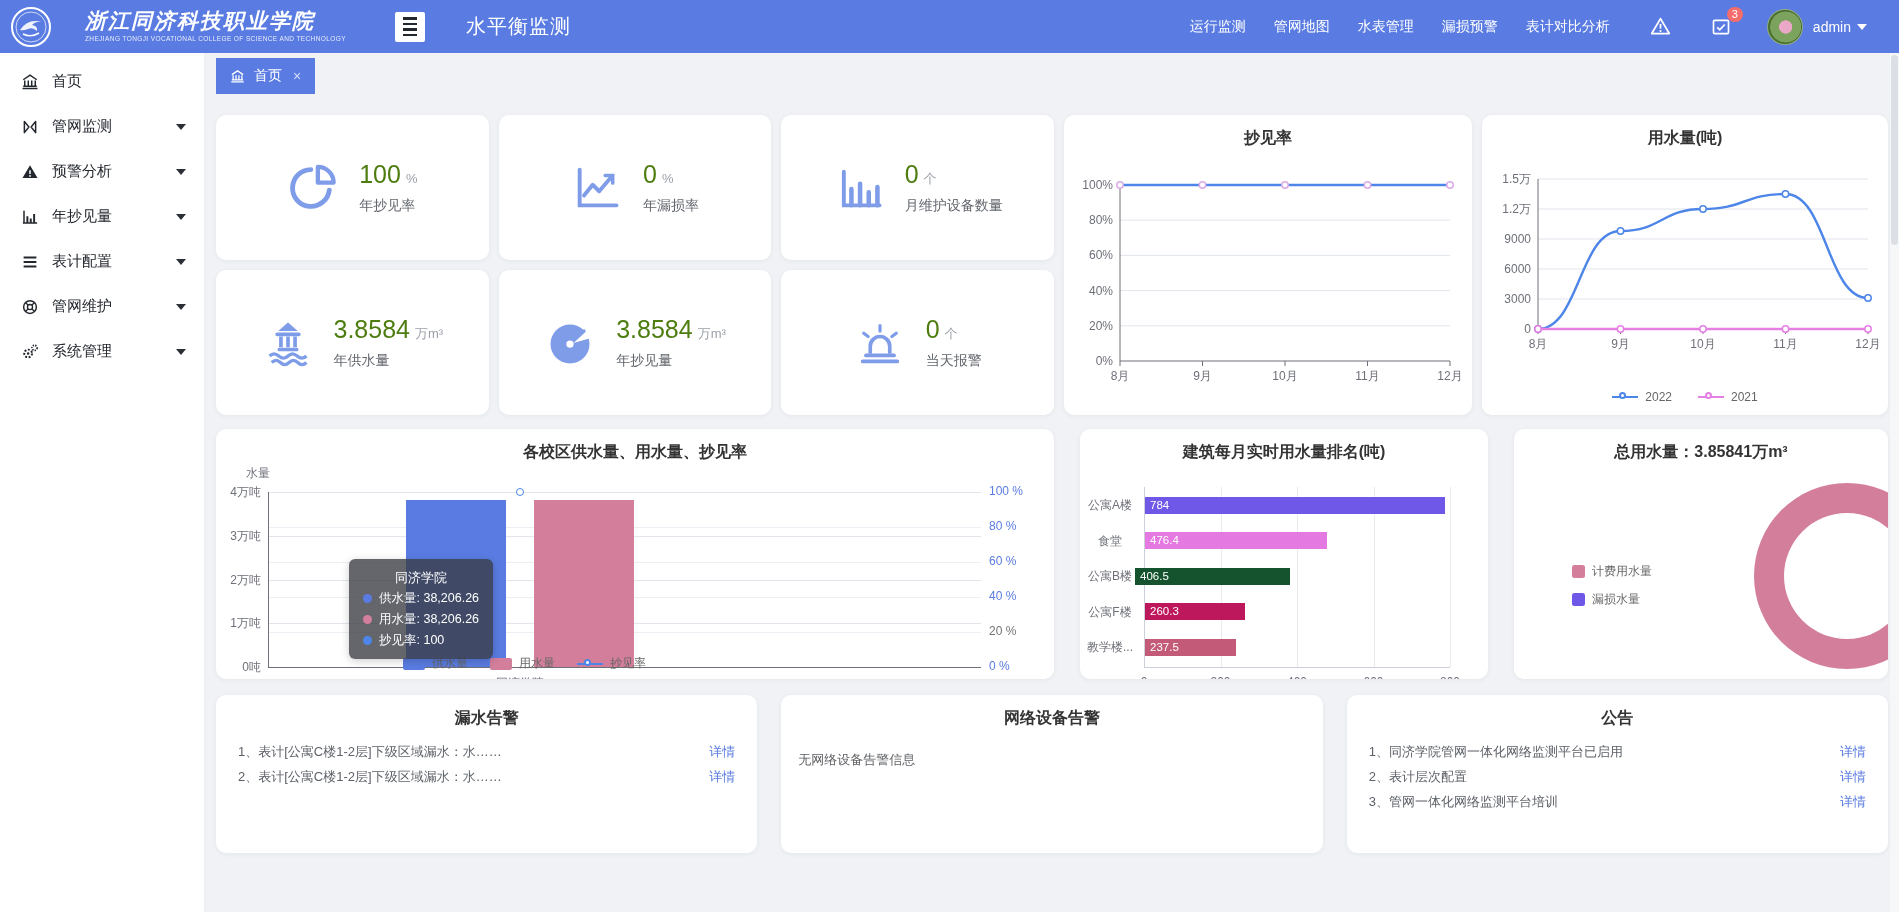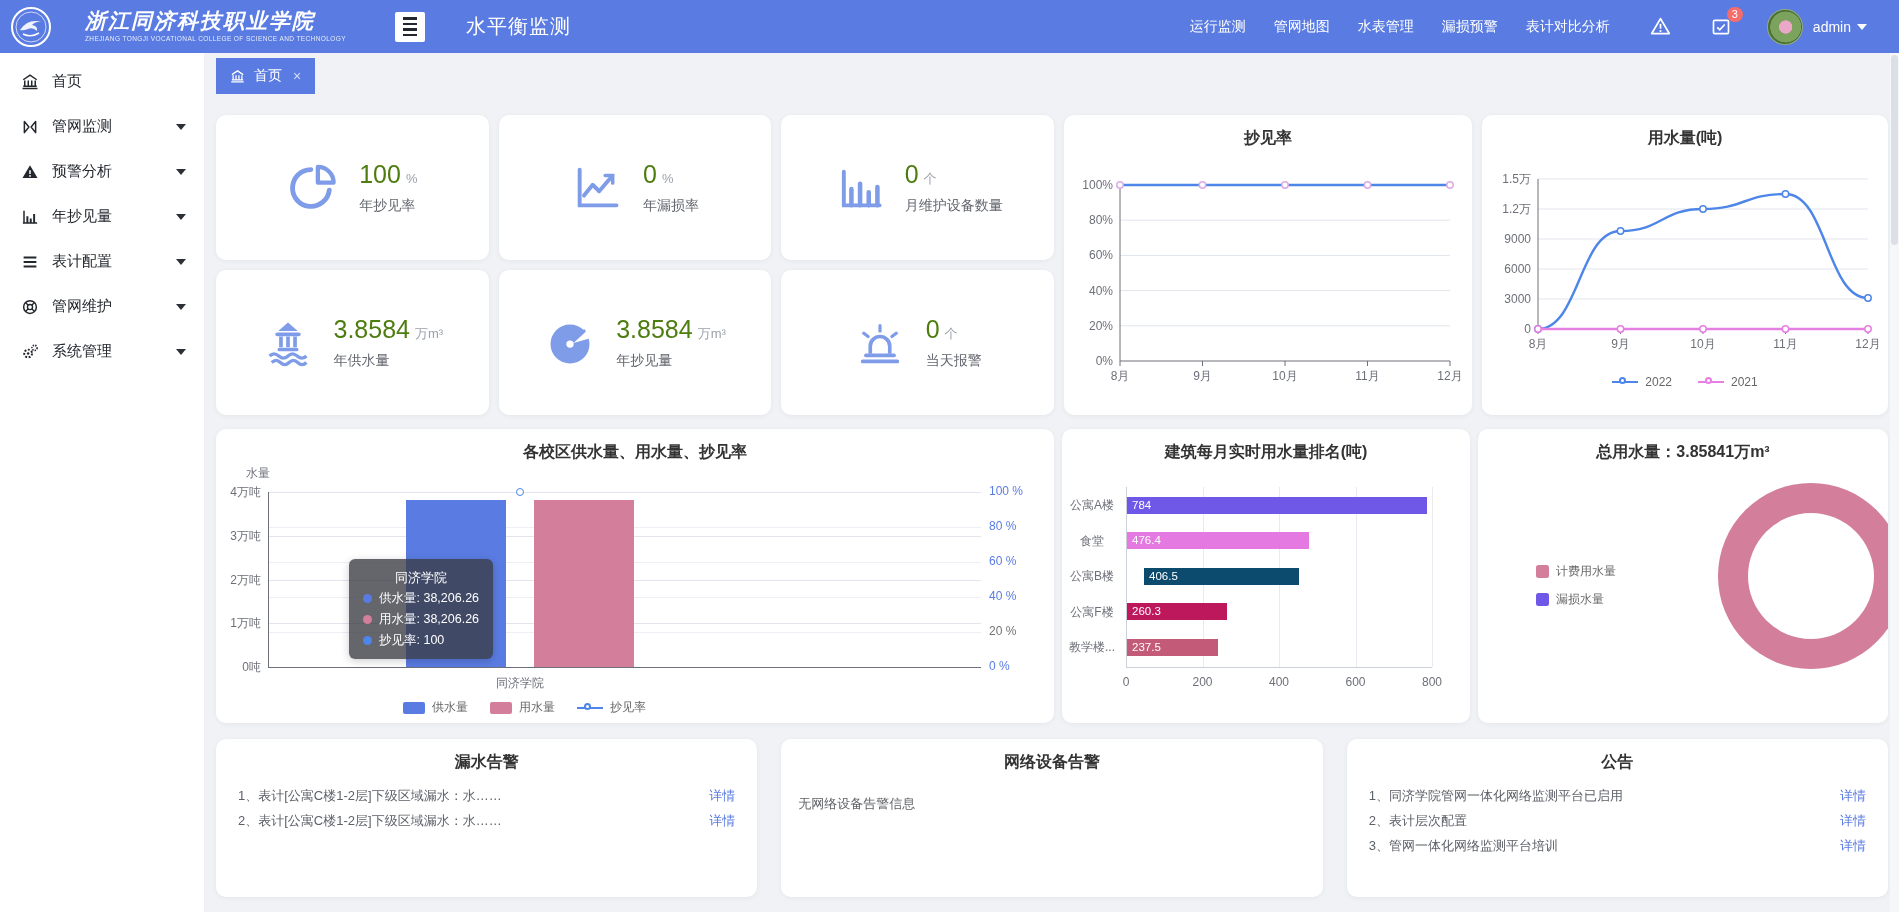--- a/index.html
+++ b/index.html
@@ -33,36 +33,36 @@
   .side-item .s-label { flex:1; }
   .caret-down-b { width:0; height:0; border-left:5px solid transparent; border-right:5px solid transparent; border-top:6px solid #2b2f36; }
 
   .main { flex:1; overflow:hidden; position:relative; }
   .tabstrip { height:46px; padding:5px 0 0 11px; }
   .tab { display:inline-flex; align-items:center; gap:9px; height:36px; background:#5a7ce2; color:#fff; font-size:14px; padding:0 14px; cursor:pointer; }
   .tab-close { font-size:14px; color:#e8ecff; opacity:.85; cursor:pointer; margin-left:2px;}
 
   .content { padding:16px 11px 0; }
   .row1 { display:grid; grid-template-columns:838px 408px 1fr; gap:10px; height:300px; }
-  .row2 { display:grid; grid-template-columns:838px 408px 1fr; gap:8px; height:294px; margin-top:14px;border-radius:24px; }
+  .row2 { display:grid; grid-template-columns:838px 408px 1fr; gap:26px; height:250px; margin-top:14px;border-radius:24px; }
   .row3 { display:grid; grid-template-columns:1fr 1fr 1fr; gap:24px; height:158px; margin-top:16px; }
 
   .card { background:#fff; border-radius:10px; box-shadow:0 1px 5px rgba(31,45,80,.06); position:relative; overflow:hidden; }
   .card-title { font-size:16px; font-weight:bold; color:#333; text-align:center; padding-top:13px; }
 
   
   .stats-grid { display:grid; grid-template-columns:repeat(3,1fr); grid-template-rows:1fr 1fr; gap:10px; }
   .stat-card { background:#fff; border-radius:10px; box-shadow:0 1px 5px rgba(31,45,80,.06); display:flex; align-items:center; justify-content:center; gap:20px; }
   .stat-ico { width:52px; height:52px; flex:0 0 52px; }
   .stat-val { font-size:25px; color:#4d7c0f; }
   .stat-unit { font-size:13px; color:#9ba1aa; margin-left:5px; }
   .stat-label { font-size:14px; color:#63676e; margin-top:8px; }
 
   
-  .chart-legend { display:flex; justify-content:center; gap:26px; margin-top:4px; font-size:12px; color:#666;align-items:center; }
+  .chart-legend { display:flex; justify-content:center; gap:26px; margin-top:19px; font-size:12px; color:#666;align-items:center; }
   .lg-item { display:flex; align-items:center; gap:7px; cursor:pointer; }
   .lg-line { width:26px; height:0; border-top:2px solid; position:relative; display:inline-block; }
   .lg-line i { position:absolute; left:7px; top:-6px; width:7px; height:7px; border:2px solid; border-radius:50%; background:#fff; display:block; }
   .lg-rect { width:22px; height:12px; border-radius:2px; display:inline-block; }
 
   .abs { position:absolute; }
   .gridline-h { position:absolute; height:1px; background:#e2e5ec; }
   .gridline-v { position:absolute; width:1px; background:#e8eaf0; }
   .tick-txt { position:absolute; font-size:12px; color:#6e7079; }
 
@@ -473,21 +473,21 @@
               <div class="tick-txt" style="left:273.5px;top:246px;width:40px;text-align:center">600</div>
               <div class="gridline-v" style="left:370px;top:58px;height:180px"></div>
               <div class="tick-txt" style="left:350px;top:246px;width:40px;text-align:center">800</div>
               <div class="abs" style="left:64px;top:58px;width:1px;height:180px;background:#ccd0d9"></div>
               <div class="abs" style="left:64px;top:238px;width:306px;height:1px;background:#ccd0d9"></div>
               <div class="rank-label" style="left:2px;top:68px">公寓A楼</div>
               <div class="rank-bar" style="left:65px;top:67.5px;width:299.88px;background:#6f58e8">784</div>
               <div class="rank-label" style="left:2px;top:103.5px">食堂</div>
               <div class="rank-bar" style="left:65px;top:103px;width:182.22299999999998px;background:#e47ae1">476.4</div>
               <div class="rank-label" style="left:2px;top:139px">公寓B楼</div>
-              <div class="rank-bar" style="left:82px;top:138.5px;width:155.48625px;background:#0c4a6e">406.5</div>
+              <div class="rank-bar" style="left:55px;top:138.5px;width:155.48625px;background:#14532d">406.5</div>
               <div class="rank-label" style="left:2px;top:174.5px">公寓F楼</div>
               <div class="rank-bar" style="left:65px;top:174px;width:99.56475px;background:#be185d">260.3</div>
               <div class="rank-label" style="left:2px;top:210px">教学楼...</div>
               <div class="rank-bar" style="left:65px;top:209.5px;width:90.84375px;background:#c25a78">237.5</div>
             </div>
         </div>
 
         <div class="card">
           <div class="card-title">总用水量：3.85841万m³</div>
           <div id="chart-donut" style="position:absolute;inset:0;margin-left:40px;">

